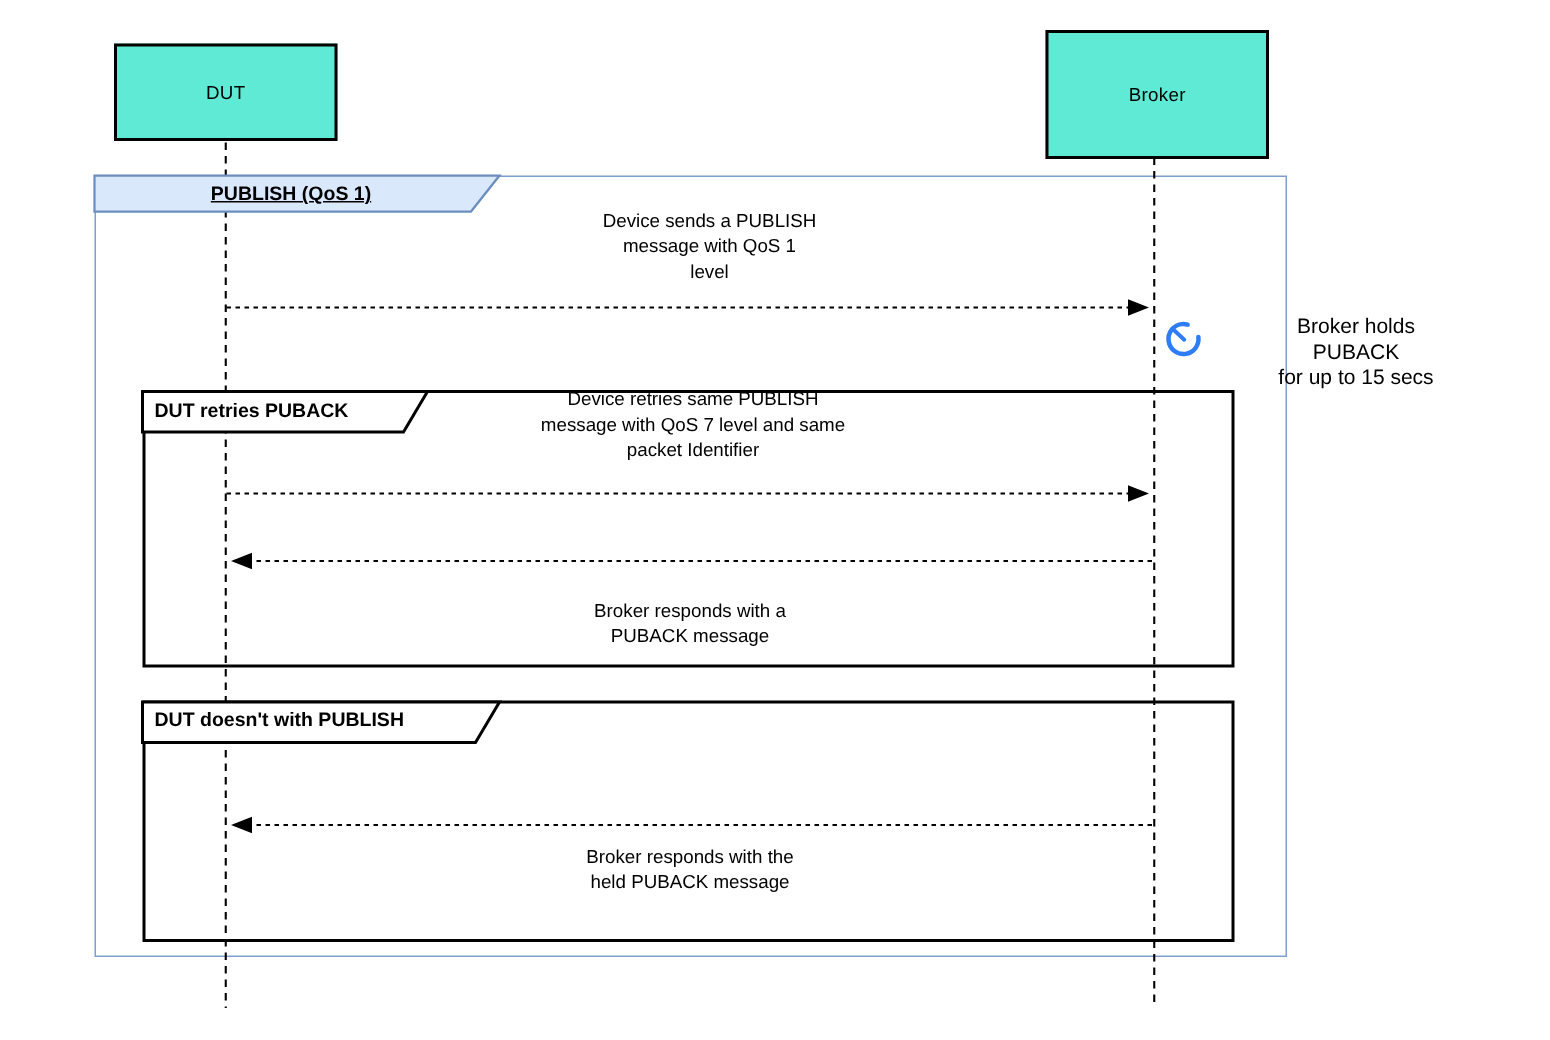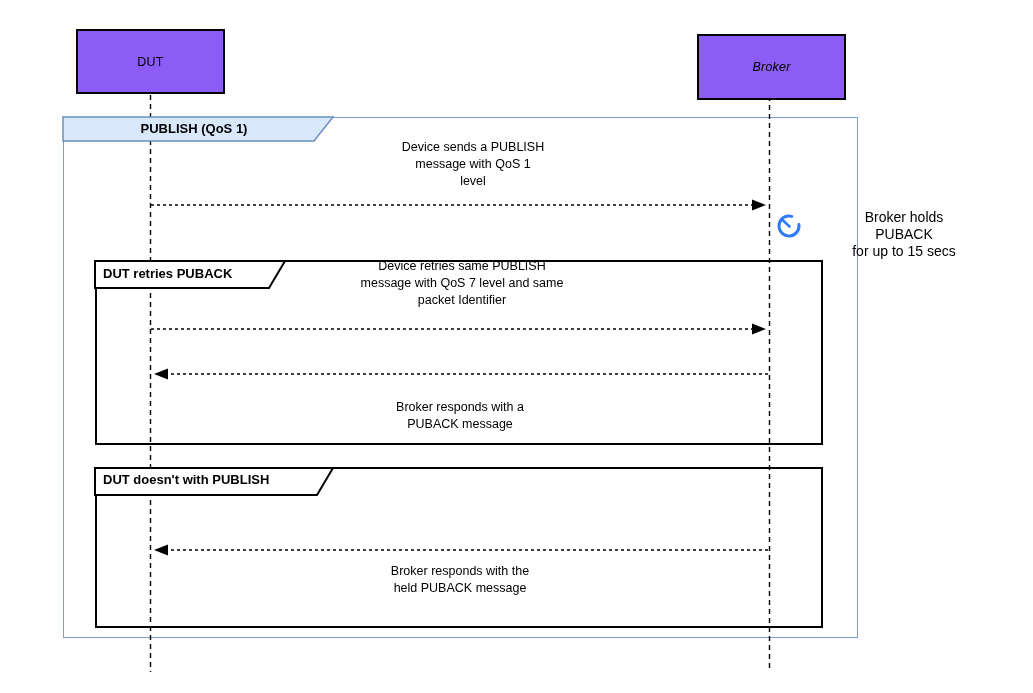--- a/index.html
+++ b/index.html
@@ -6,21 +6,21 @@
   .canvas{
     position:relative;width:1033px;height:693px;background:#fff;overflow:hidden;
     font-family:"Liberation Sans", sans-serif;color:var(--text,#000);
   }
   
   .frame{position:absolute;box-sizing:border-box;background:transparent;}
   .frame.outer{border:1px solid var(--outer-frame-stroke,#7e9ed0);}
   .frame.inner{border:2px solid var(--inner-frame-stroke,#000);}
   
   .actor{
-    position:absolute;box-sizing:border-box;border:2px solid #000;background:#8b5cf6;
+    position:absolute;box-sizing:border-box;border:2px solid #000;background:#5eead4;
     display:flex;align-items:center;justify-content:center;
     font-size:12.5px;letter-spacing:.2px;
   }
   
   svg.wires{position:absolute;left:0;top:0;pointer-events:none;}
   .lifeline{stroke:#000;stroke-width:1.4;stroke-dasharray:5 4;fill:none;}
   .msg-line{stroke:#000;stroke-width:1.3;stroke-dasharray:3 3;fill:none;}
   .arrow-head{fill:#000;stroke:none;}
   .pent-blue{fill:var(--frame-header-fill,#dae8fc);stroke:var(--frame-header-stroke,#6c8ebf);stroke-width:1.5;}
   .pent-white{fill:#ffffff;stroke:var(--inner-frame-stroke,#000);stroke-width:2;}
@@ -80,25 +80,25 @@
 
     <g>
       <circle class="timer-ring" cx="789" cy="226" r="10" stroke-dasharray="51 12" transform="rotate(-8 789 226)"></circle>
       <line class="timer-hand" x1="789.5" y1="226.5" x2="781.5" y2="219"></line>
     </g>
   </svg>
 
   <div class="actor" style="left:76px;top:29px;width:149px;height:65px;">
     <span>DUT</span>
   </div>
-  <div class="actor" style="left:697px;top:34px;width:149px;height:66px;font-style:italic;">
+  <div class="actor" style="left:697px;top:20px;width:149px;height:86px;">
     <span>Broker</span>
   </div>
 
-  <div class="frame-title centered" style="left:194px;top:121px;">PUBLISH (QoS 1)</div>
+  <div class="frame-title centered" style="left:194px;top:121px;text-decoration:underline;">PUBLISH (QoS 1)</div>
   <div class="frame-title" style="left:103px;top:266px;">DUT retries PUBACK</div>
   <div class="frame-title" style="left:103px;top:472px;">DUT doesn't with PUBLISH</div>
 
   <div class="msg" style="left:473px;top:139px;">Device sends a PUBLISH
 message with QoS 1
 level</div>
   <div class="msg" style="left:462px;top:258px;">Device retries same PUBLISH
 message with QoS 7 level and same
 packet Identifier</div>
   <div class="msg" style="left:460px;top:399px;">Broker responds with a

